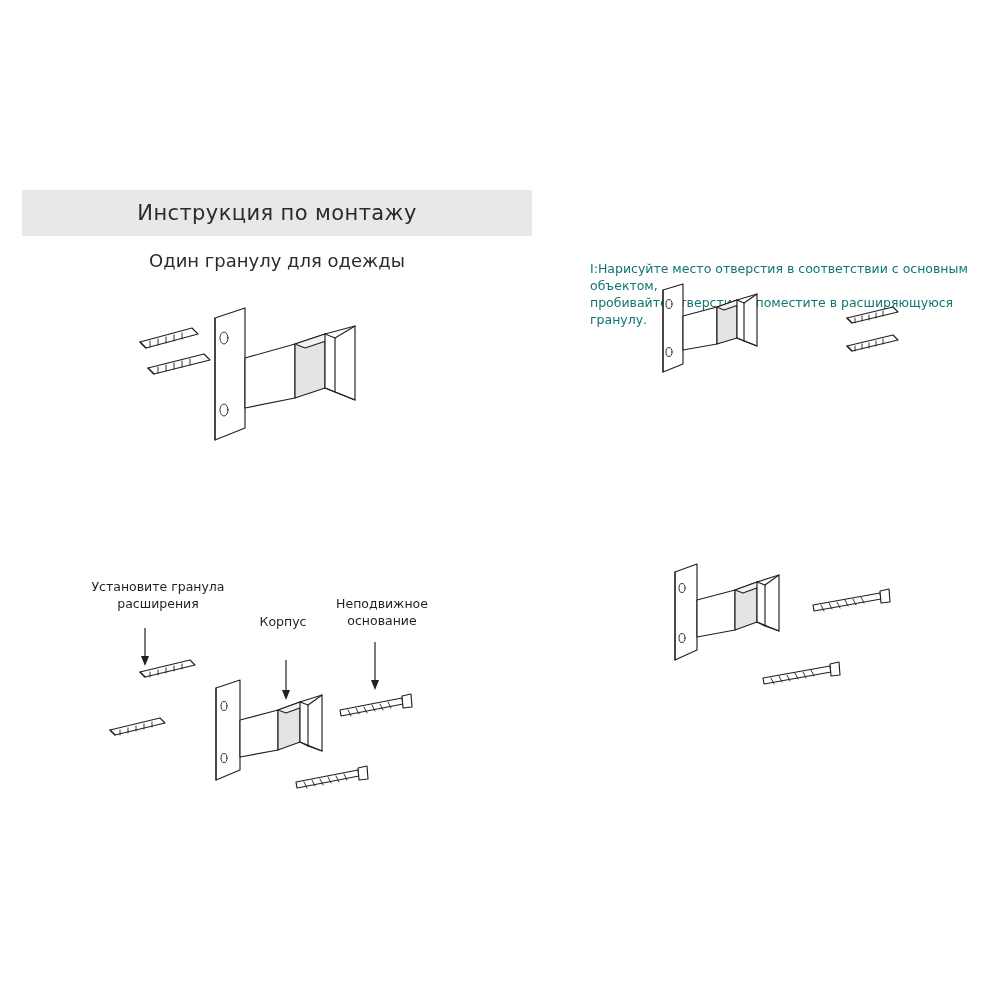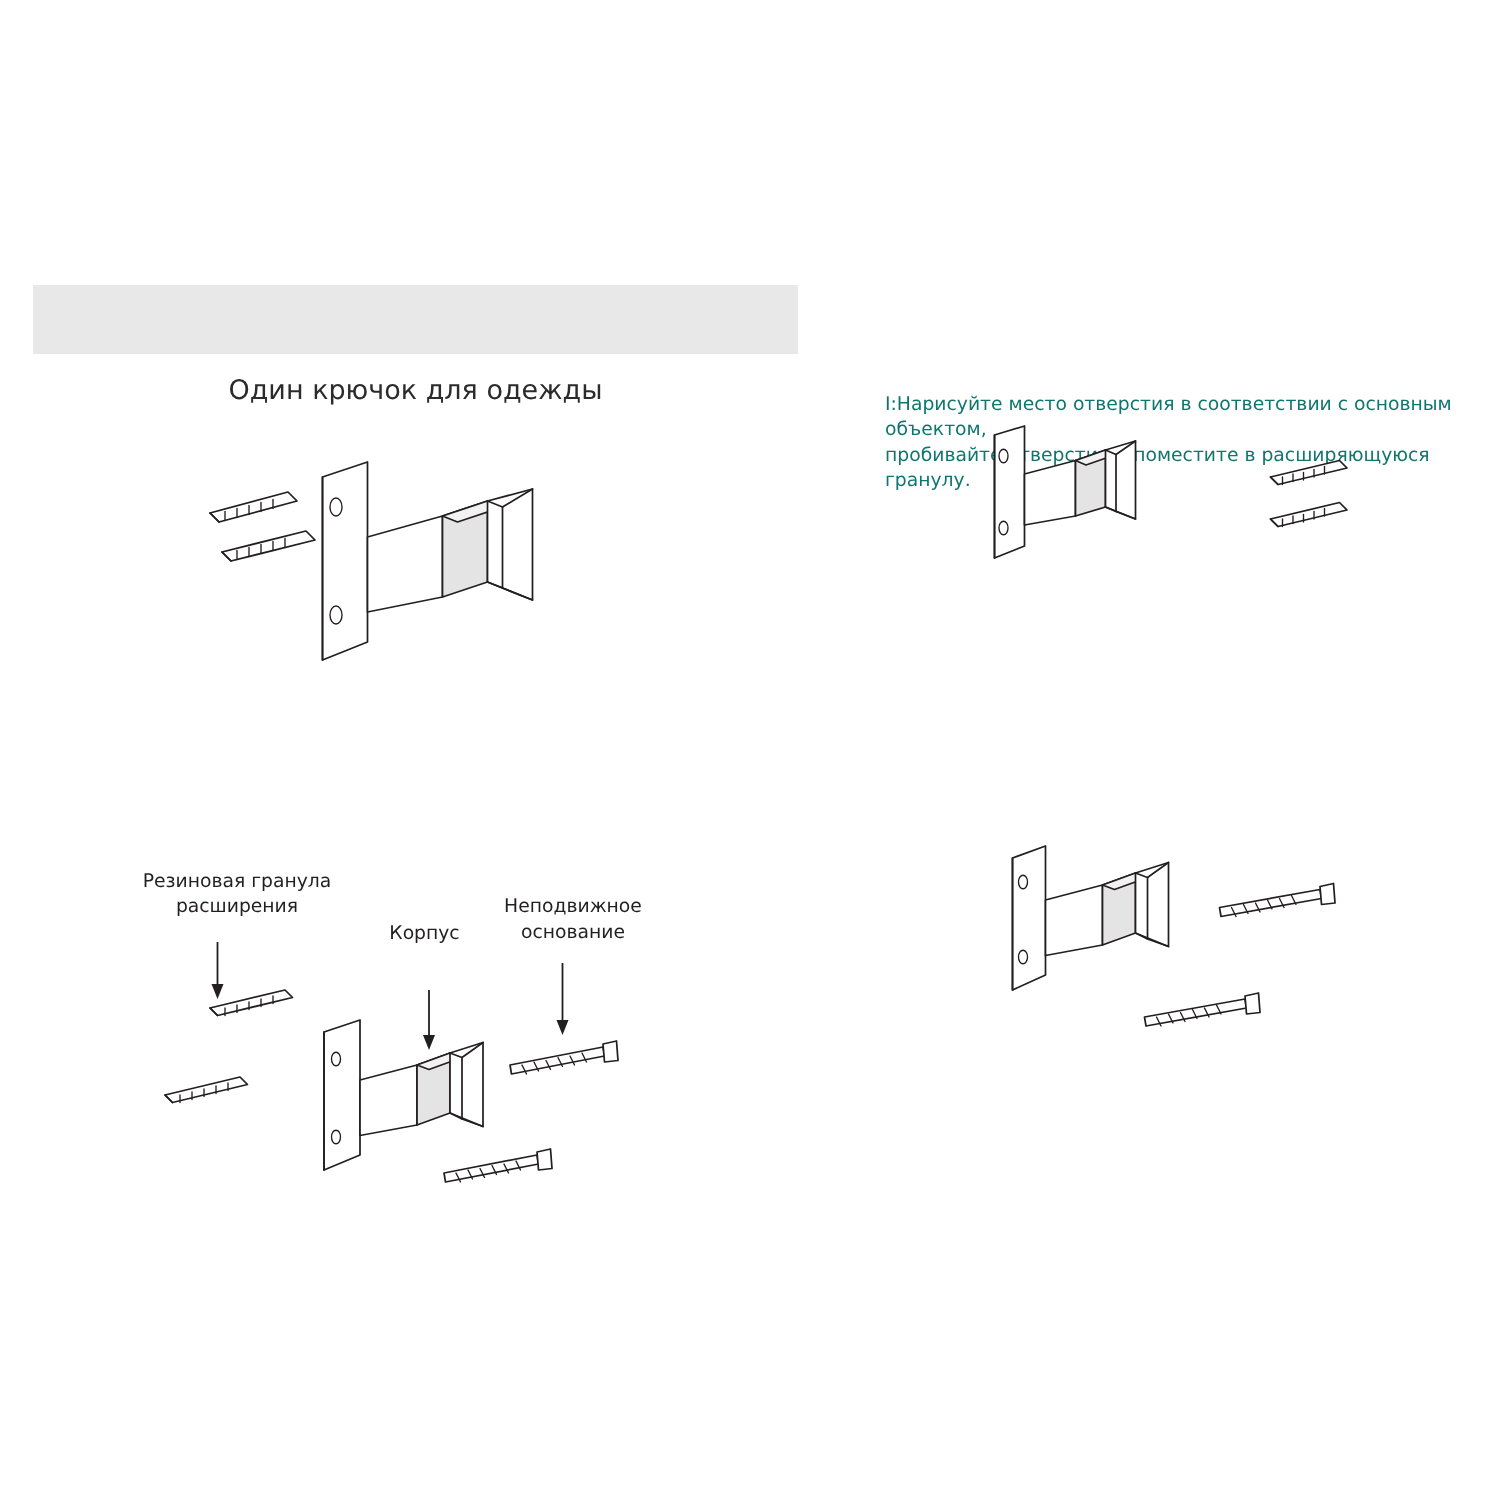--- a/index.html
+++ b/index.html
@@ -88,26 +88,27 @@
   .fillgg { fill: #e4e4e4; }
   .arrowln { fill: none; stroke: #231f20; stroke-width: 1.2; }
   .arrowhead { fill: #231f20; }
 </style>
 </head>
 <body>
 
 <div class="sheet">
 
   <div class="title-band"></div>
-  <div class="subtitle-text">Один крючок для одежды</div>
+  <div class="title-text">Инструкция по монтажу</div>
+  <div class="subtitle-text">Один гранулу для одежды</div>
 
   <div class="step-caption" id="step1-caption">I:Нарисуйте место отверстия в соответствии с основным объектом,
 пробивайте отверстия и поместите в расширяющуюся гранулу.</div>
 
-  <div class="part-label" id="label-granule">Резиновая гранула
+  <div class="part-label" id="label-granule">Установите гранула
 расширения</div>
   <div class="part-label" id="label-body">Корпус</div>
   <div class="part-label" id="label-base">Неподвижное
 основание</div>
 
   <svg style="position:absolute; left:120px; top:300px;" width="280" height="180" viewBox="0 0 280 180">
 
     <g>
       <polygon class="ln fillw" points="95,18 125,8 125,128 95,140"></polygon>
       <polyline class="ln" points="95,18 95,140"></polyline>

